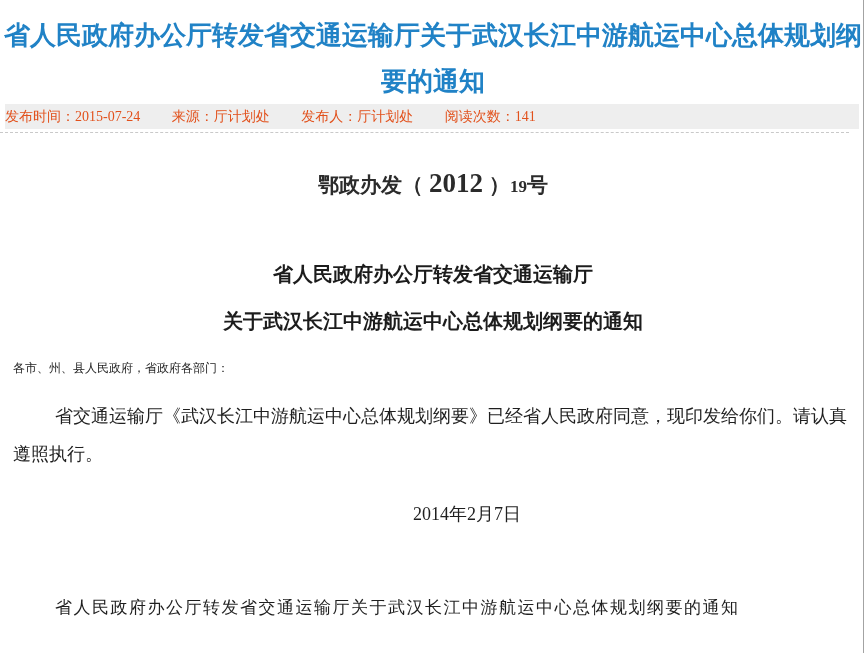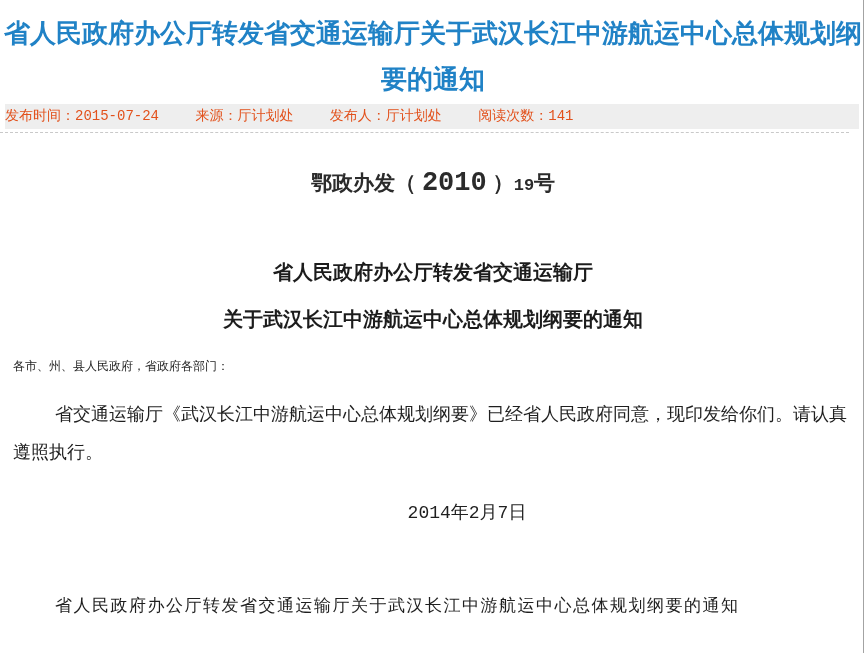--- a/index.html
+++ b/index.html
@@ -1,15 +1,15 @@
 <!DOCTYPE html>
 <html><head>
 <meta charset="utf-8">
 <style>
-  * { margin: 0; padding: 0; box-sizing: border-box; font-family: Liberation Mono, monospace; }
+  * { margin: 0; padding: 0; box-sizing: border-box; }
   html, body { background: #ffffff; }
   .page {
     position: relative;
     width: 866px;
     height: 653px;
     background: #ffffff;
     overflow: hidden;
     font-family: "Liberation Serif", "DejaVu Serif", serif;
     color: #1f1f1f;
   }
@@ -117,21 +117,21 @@
   <div class="meta-bar">
     <span class="meta-item"><span>发布时间：</span><span>2015-07-24</span></span>
     <span class="meta-item"><span>来源：</span><span>厅计划处</span></span>
     <span class="meta-item"><span>发布人：</span><span>厅计划处</span></span>
     <span class="meta-item"><span>阅读次数：</span><span>141</span></span>
   </div>
 
   <div class="dotted-sep"></div>
 
   <div class="doc-number">
-    <span>鄂政办发（</span><span class="year">2010</span><span>）</span><span class="num">19</span><span>号</span>
+    <span>鄂政办发（</span><span class="year">2012</span><span>）</span><span class="num">19</span><span>号</span>
   </div>
 
   <div class="doc-title">
     <div>省人民政府办公厅转发省交通运输厅</div>
     <div>关于武汉长江中游航运中心总体规划纲要的通知</div>
   </div>
 
   <div class="salutation">各市、州、县人民政府，省政府各部门：</div>
 
   <div class="body-par">省交通运输厅《武汉长江中游航运中心总体规划纲要》已经省人民政府同意，现印发给你们。请认真遵照执行。</div>

